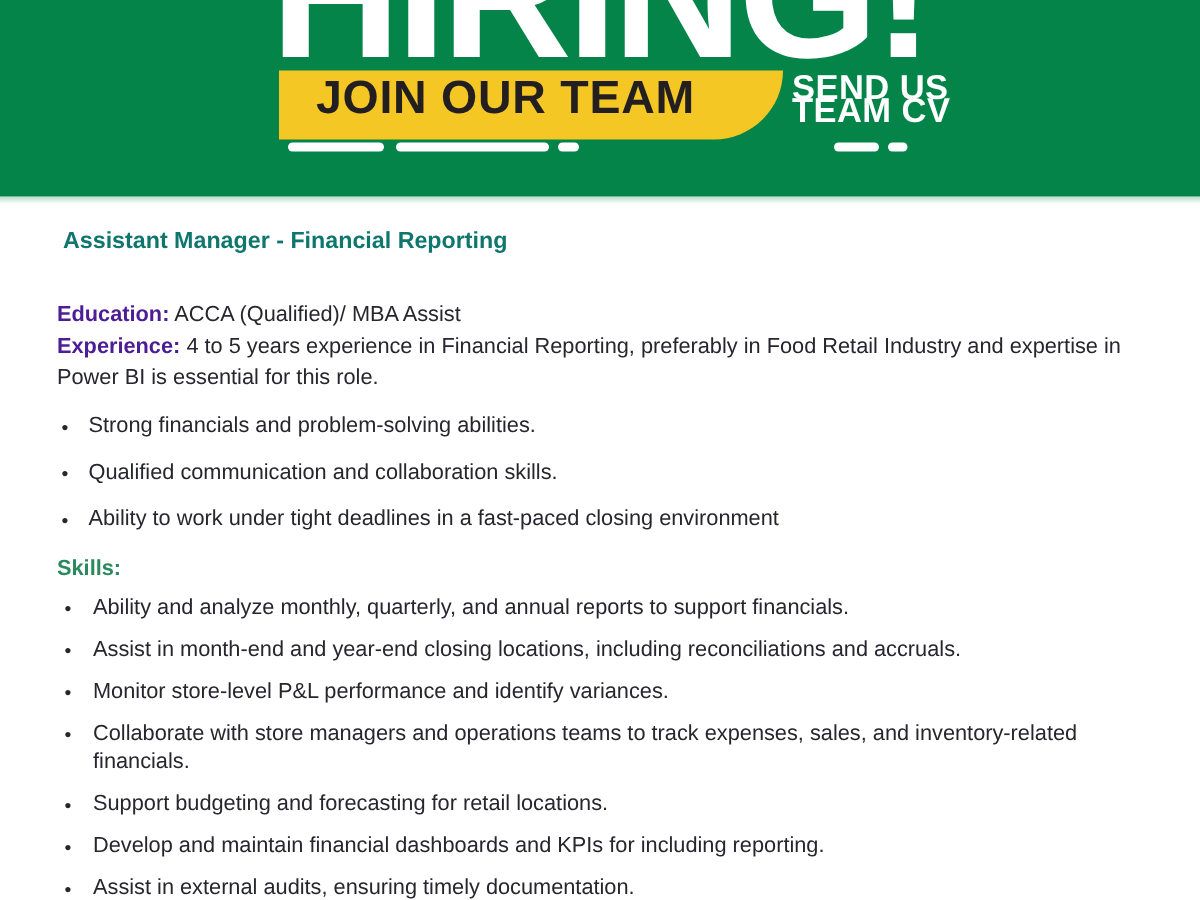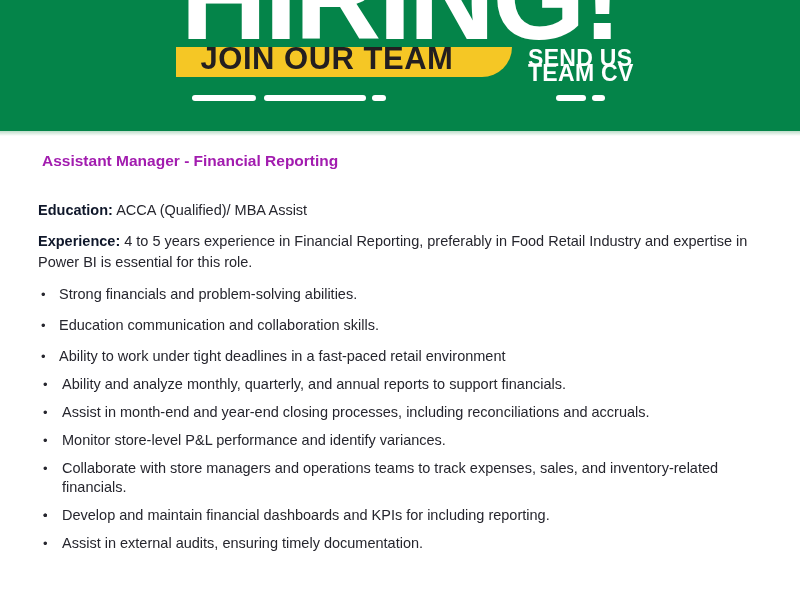--- a/index.html
+++ b/index.html
@@ -31,28 +31,28 @@
     transform: translateX(-50%);
     font-size: 120px;
     font-weight: bold;
     color: #ffffff;
     letter-spacing: -3px;
     line-height: 1;
     white-space: nowrap;
   }
   .join-ribbon {
     position: absolute;
-    left: 176px;
+    left: 186px;
     top: 47px;
     width: 336px;
-    height: 30px;
+    height: 46px;
     background: #F5C725;
     border-bottom-right-radius: 46px;
     display: flex;
-    align-items: flex-end;
+    align-items: flex-start;
     justify-content: center;
     box-sizing: border-box;
     padding-right: 34px;
   }
   .join-ribbon .join-text {
     font-size: 31px;
     font-weight: bold;
     color: #231F20;
     letter-spacing: 0.5px;
     white-space: nowrap;
@@ -81,29 +81,29 @@
   .dash.d4 { left: 556px; width: 30px; }
   .dash.d5 { left: 592px; width: 13px; }
 
   
   .content {
     padding: 0 30px 0 38px;
     color: #26262E;
     font-size: 14.5px;
   }
   .job-title {
-    color: #a21caf;
+    color: #0f766e;
     font-weight: bold;
     font-size: 15.5px;
     margin: 16px 0 0 4px;
   }
   .edu-line { margin-top: 32px; }
-  .label { color: #0f172a; font-weight: bold; }
+  .label { color: #4c1d95; font-weight: bold; }
   .exp-line {
-    margin-top: 13px;
+    margin-top: 3px;
     line-height: 21px;
     max-width: 742px;
   }
   ul.bullets {
     list-style: none;
     margin: 0;
     padding: 0;
   }
   ul.bullets li {
     position: relative;
@@ -169,49 +169,51 @@
     </div>
 
     <ul class="bullets req-list">
 
     <li>
         <span class="dot">•</span>
         <span>Strong financials and problem-solving abilities.</span>
       </li>
         <li>
         <span class="dot">•</span>
-        <span>Education communication and collaboration skills.</span>
-      </li>
-        <li>
-        <span class="dot">•</span>
-        <span>Ability to work under tight deadlines in a fast-paced retail environment</span>
+        <span>Qualified communication and collaboration skills.</span>
+      </li>
+        <li>
+        <span class="dot">•</span>
+        <span>Ability to work under tight deadlines in a fast-paced closing environment</span>
       </li>
       </ul>
 
+    <div class="skills-heading">Skills:</div>
 
     <ul class="bullets skills-list">
 
     <li>
         <span class="dot">•</span>
         <span>Ability and analyze monthly, quarterly, and annual reports to support financials.</span>
       </li>
         <li>
         <span class="dot">•</span>
-        <span>Assist in month-end and year-end closing processes, including reconciliations and accruals.</span>
+        <span>Assist in month-end and year-end closing locations, including reconciliations and accruals.</span>
       </li>
         <li>
         <span class="dot">•</span>
         <span>Monitor store-level P&amp;L performance and identify variances.</span>
       </li>
         <li>
         <span class="dot">•</span>
         <span>Collaborate with store managers and operations teams to track expenses, sales, and inventory-related financials.</span>
       </li>
         <li>
         <span class="dot">•</span>
+        <span>Support budgeting and forecasting for retail locations.</span>
       </li>
         <li>
         <span class="dot">•</span>
         <span>Develop and maintain financial dashboards and KPIs for including reporting.</span>
       </li>
         <li>
         <span class="dot">•</span>
         <span>Assist in external audits, ensuring timely documentation.</span>
       </li>
       </ul>

